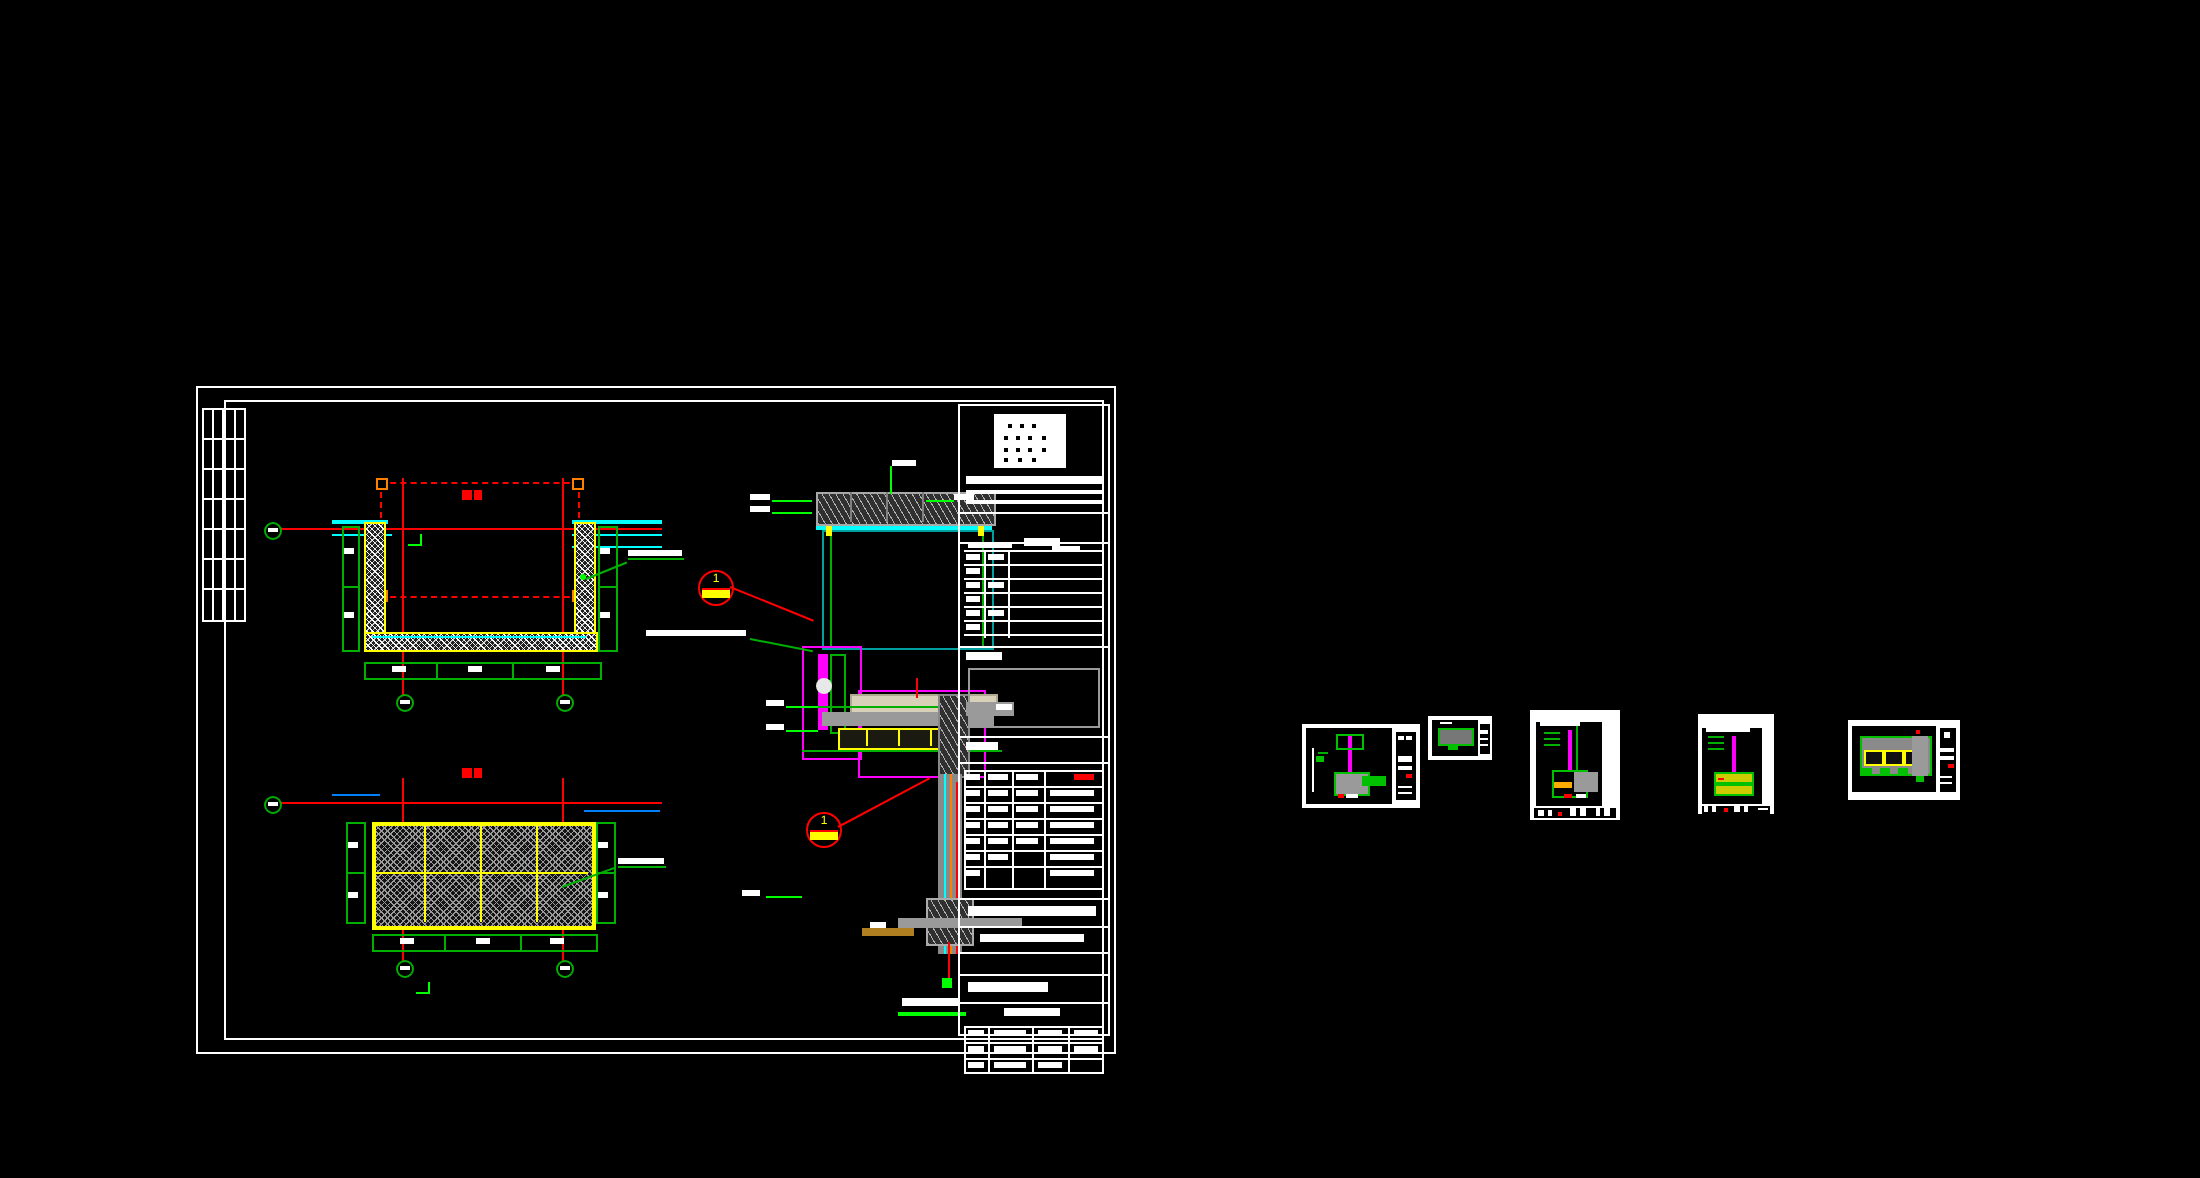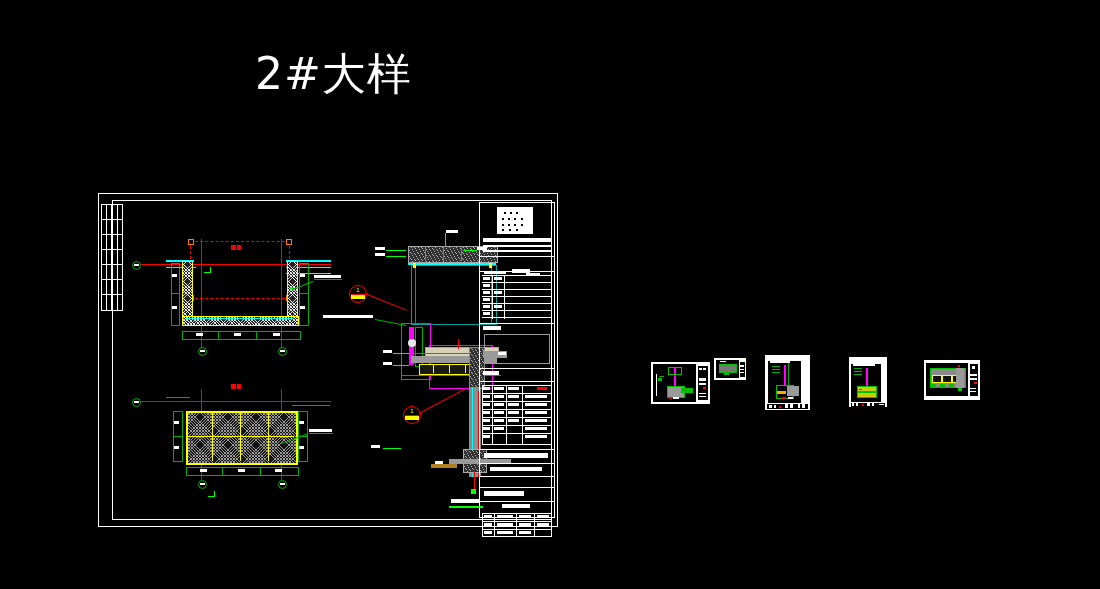--- a/index.html
+++ b/index.html
@@ -67,21 +67,20 @@
 
   
   .thumb{position:absolute;background:#ffffff;}
   .thumb .pg{position:absolute;background:#000;}
 </style>
 </head>
 <body>
 
 <div id="stage">
 
-  <div class="abs" id="page-title">2#大样</div>
 
   <div class="abs" id="sheet">
 
     <div class="frame-outer"></div>
     <div class="frame-inner"></div>
 
     <div class="bind-grid">
       <i style="left:0"></i>
         <i style="left:5px"></i>
         <i style="left:10px"></i>

